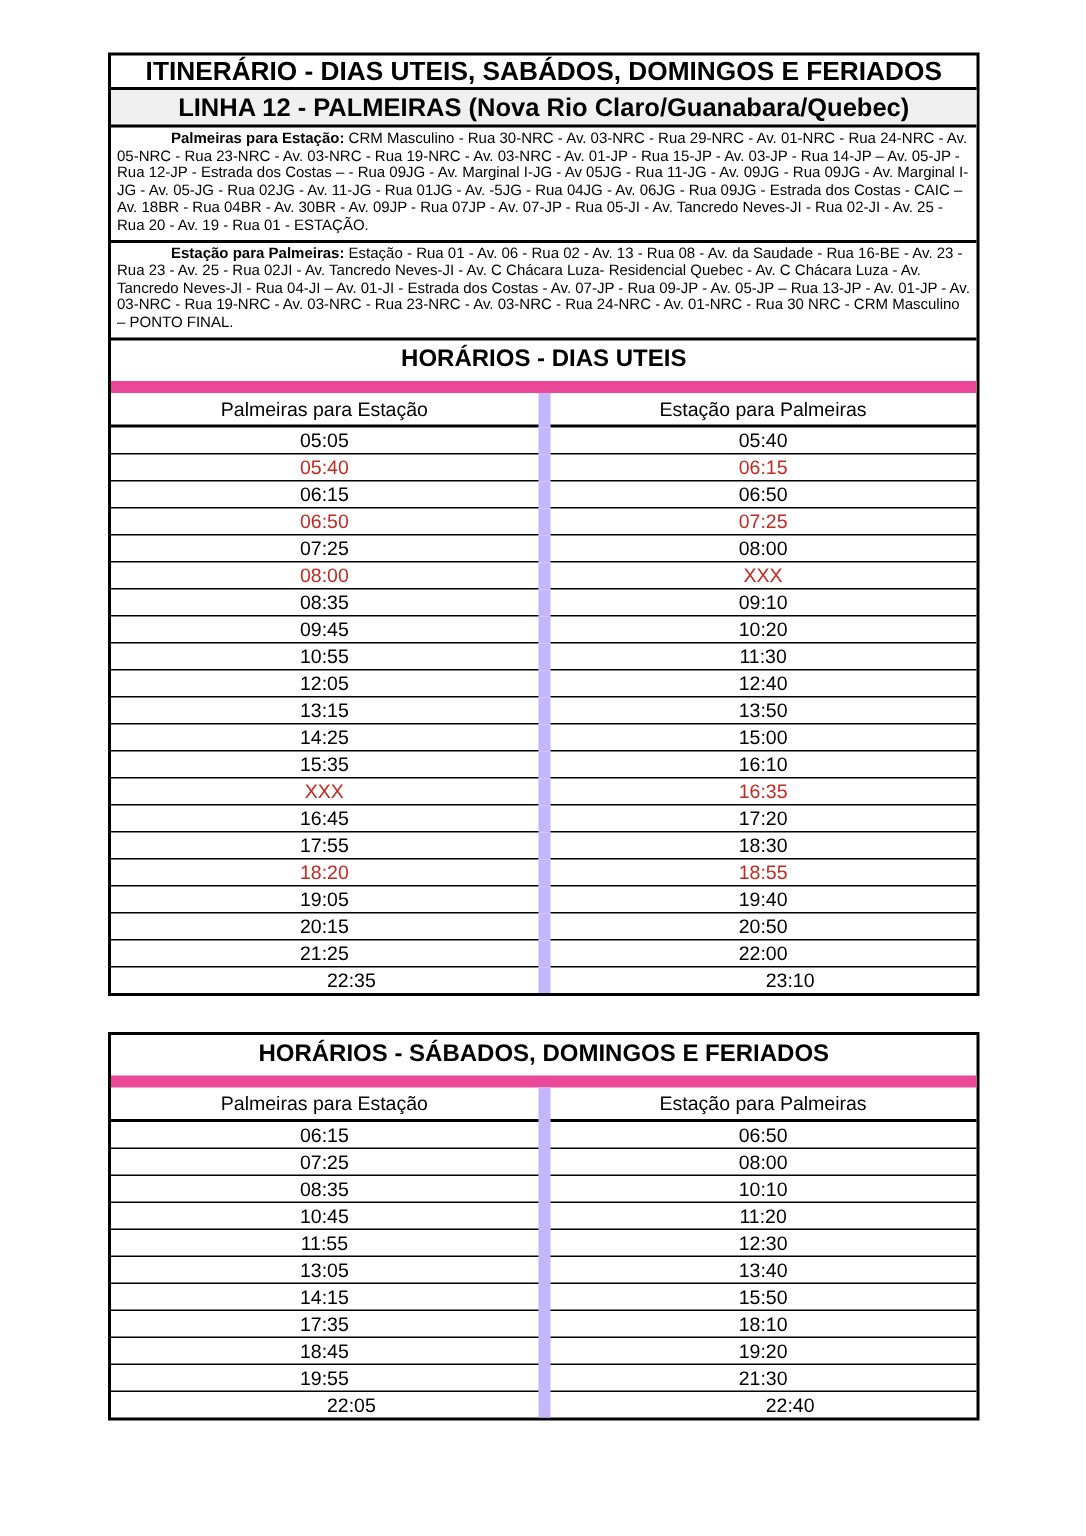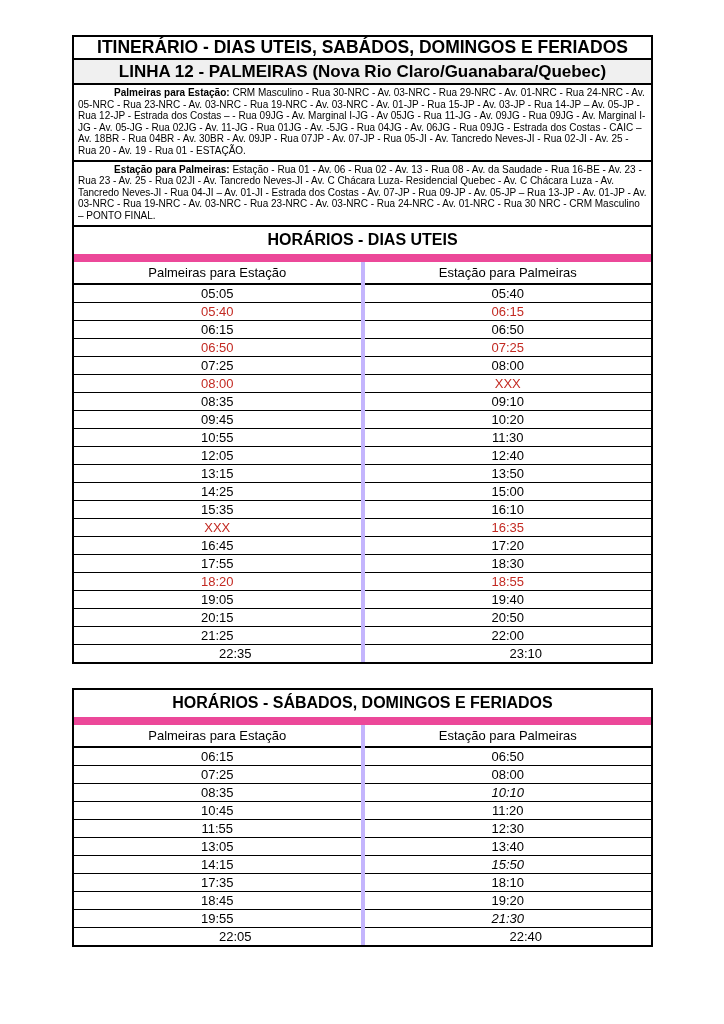--- a/index.html
+++ b/index.html
@@ -28,28 +28,28 @@
   .route-box b{font-weight:bold;margin-left:36px;}
   .table-title{
     border-bottom:8px solid #ec4899;font-weight:bold;font-size:16px;line-height:18px;
     text-align:center;padding:4px 0 5px;
   }
   table.times{width:100%;border-collapse:collapse;table-layout:fixed;}
   table.times th{
     font-weight:normal;font-size:13px;height:21px;text-align:center;
     border-bottom:2px solid #000;padding:0;
   }
-  table.times th:first-child, table.times td:first-child{border-right:4px solid #c4b5fd;}
+  table.times th:first-child, table.times td:first-child{border-right:8px solid #c4b5fd;}
   table.times td{
     font-size:13px;height:17px;text-align:center;padding:0;
     border-bottom:1px solid #000;
   }
   table.times tbody tr:last-child td{border-bottom:none;padding-left:36px;}
   td.red{color:var(--red);}
-  td.italic{font-style:italic;}
+  td.italic{}
 </style>
 </head>
 <body>
 
 <div class="sheet">
 
   <div class="block block1">
     <div class="doc-title">ITINERÁRIO - DIAS UTEIS, SABÁDOS, DOMINGOS E FERIADOS</div>
     <div class="doc-subtitle">LINHA 12 - PALMEIRAS (Nova Rio Claro/Guanabara/Quebec)</div>
 

